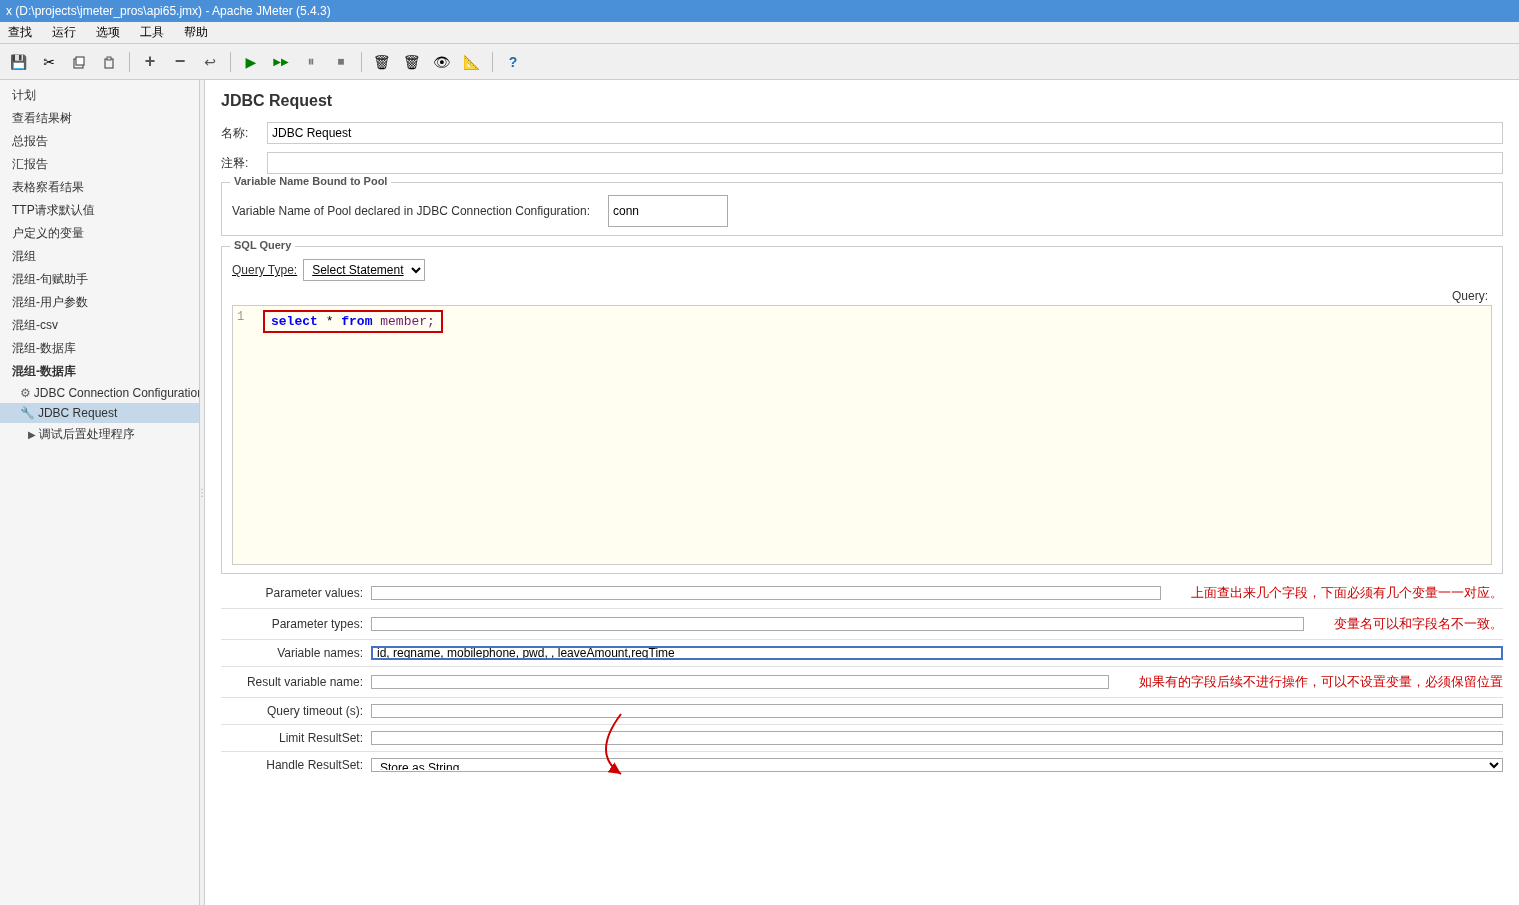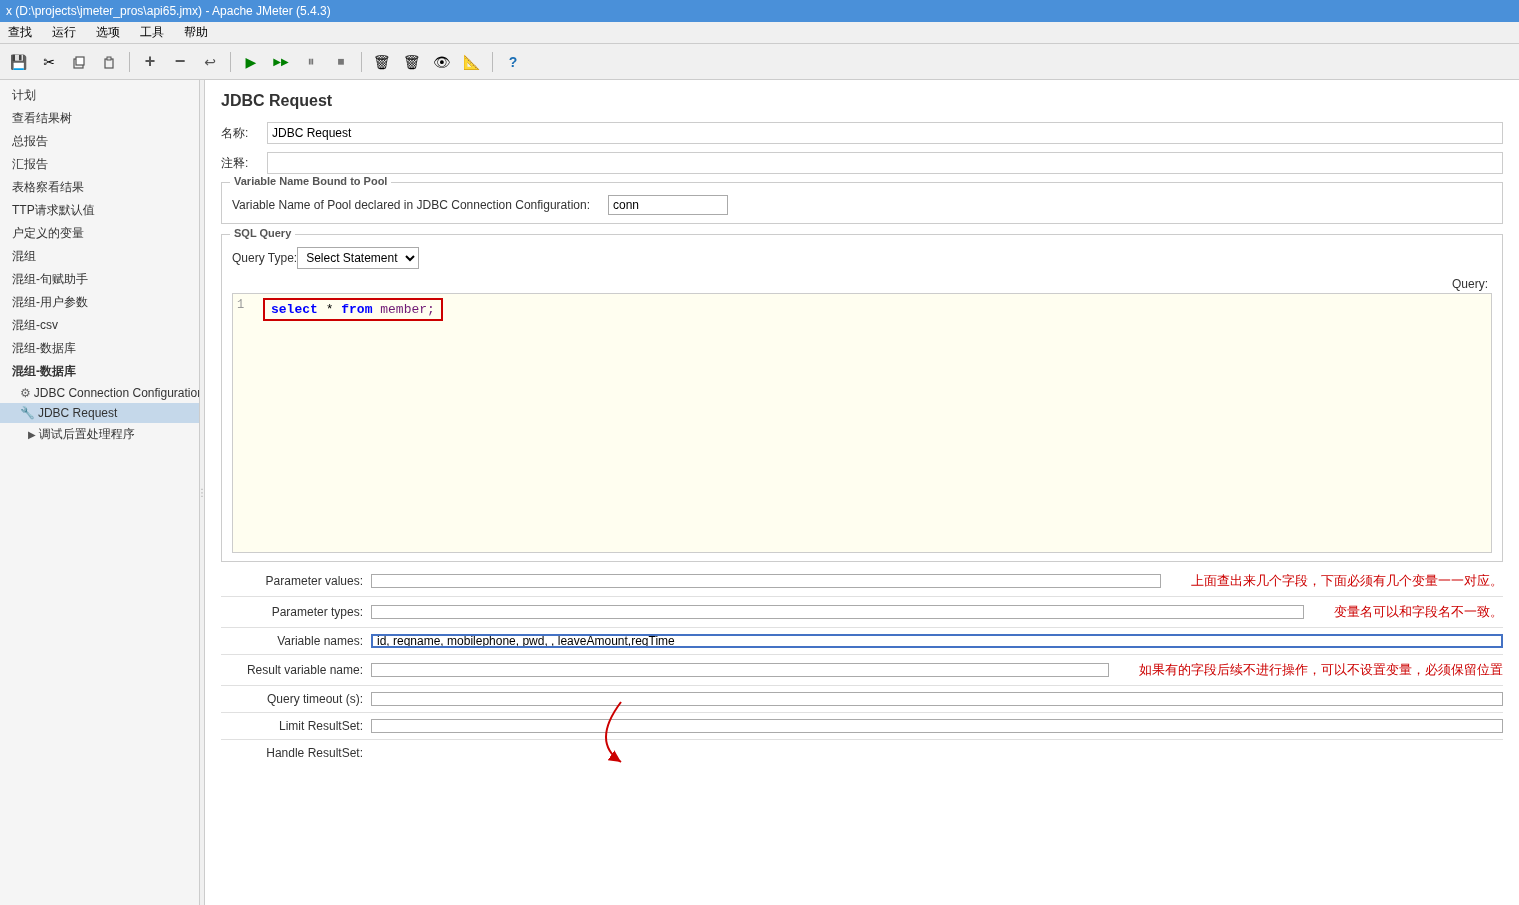--- a/index.html
+++ b/index.html
@@ -138,21 +138,21 @@
       display: flex;
       align-items: center;
       gap: 18px;
     }
     .pool-label-long {
       font-size: 12px;
       color: #333;
     }
     .pool-input {
       width: 120px;
-      height: 20px;
+      height: 32px;
       border: 1px solid #aaa;
       padding: 1px 4px;
       font-size: 12px;
     }
     
     
     .sql-section {
       border: 1px solid #ccc;
       margin-bottom: 10px;
       position: relative;
@@ -166,21 +166,23 @@
       font-size: 11px;
       color: #555;
       font-weight: bold;
     }
     .sql-content {
       padding: 12px 10px 8px 10px;
     }
     .query-type-row {
       display: flex;
       align-items: center;
+      gap: 6px;
       margin-bottom: 8px;
+      text-decoration: underline;
     }
     .query-type-label {
       font-size: 12px;
       color: #333;
     }
     .query-type-select {
       height: 22px;
       border: 1px solid #aaa;
       font-size: 12px;
       padding: 1px 4px;
@@ -482,16 +484,19 @@
         <input class="param-input" type="text" value="" style="">
       </div>
 
       <div class="param-row">
         <span class="param-label">Limit ResultSet:</span>
         <input class="param-input" type="text" value="" style="">
       </div>
 
       <div class="param-row">
         <span class="param-label">Handle ResultSet:</span>
+        <select class="param-input" style="background:white;">
+          <option>Store as String</option>
+        </select>
       </div>
     </div>
   </div>
 </div>
 
 </body></html>

